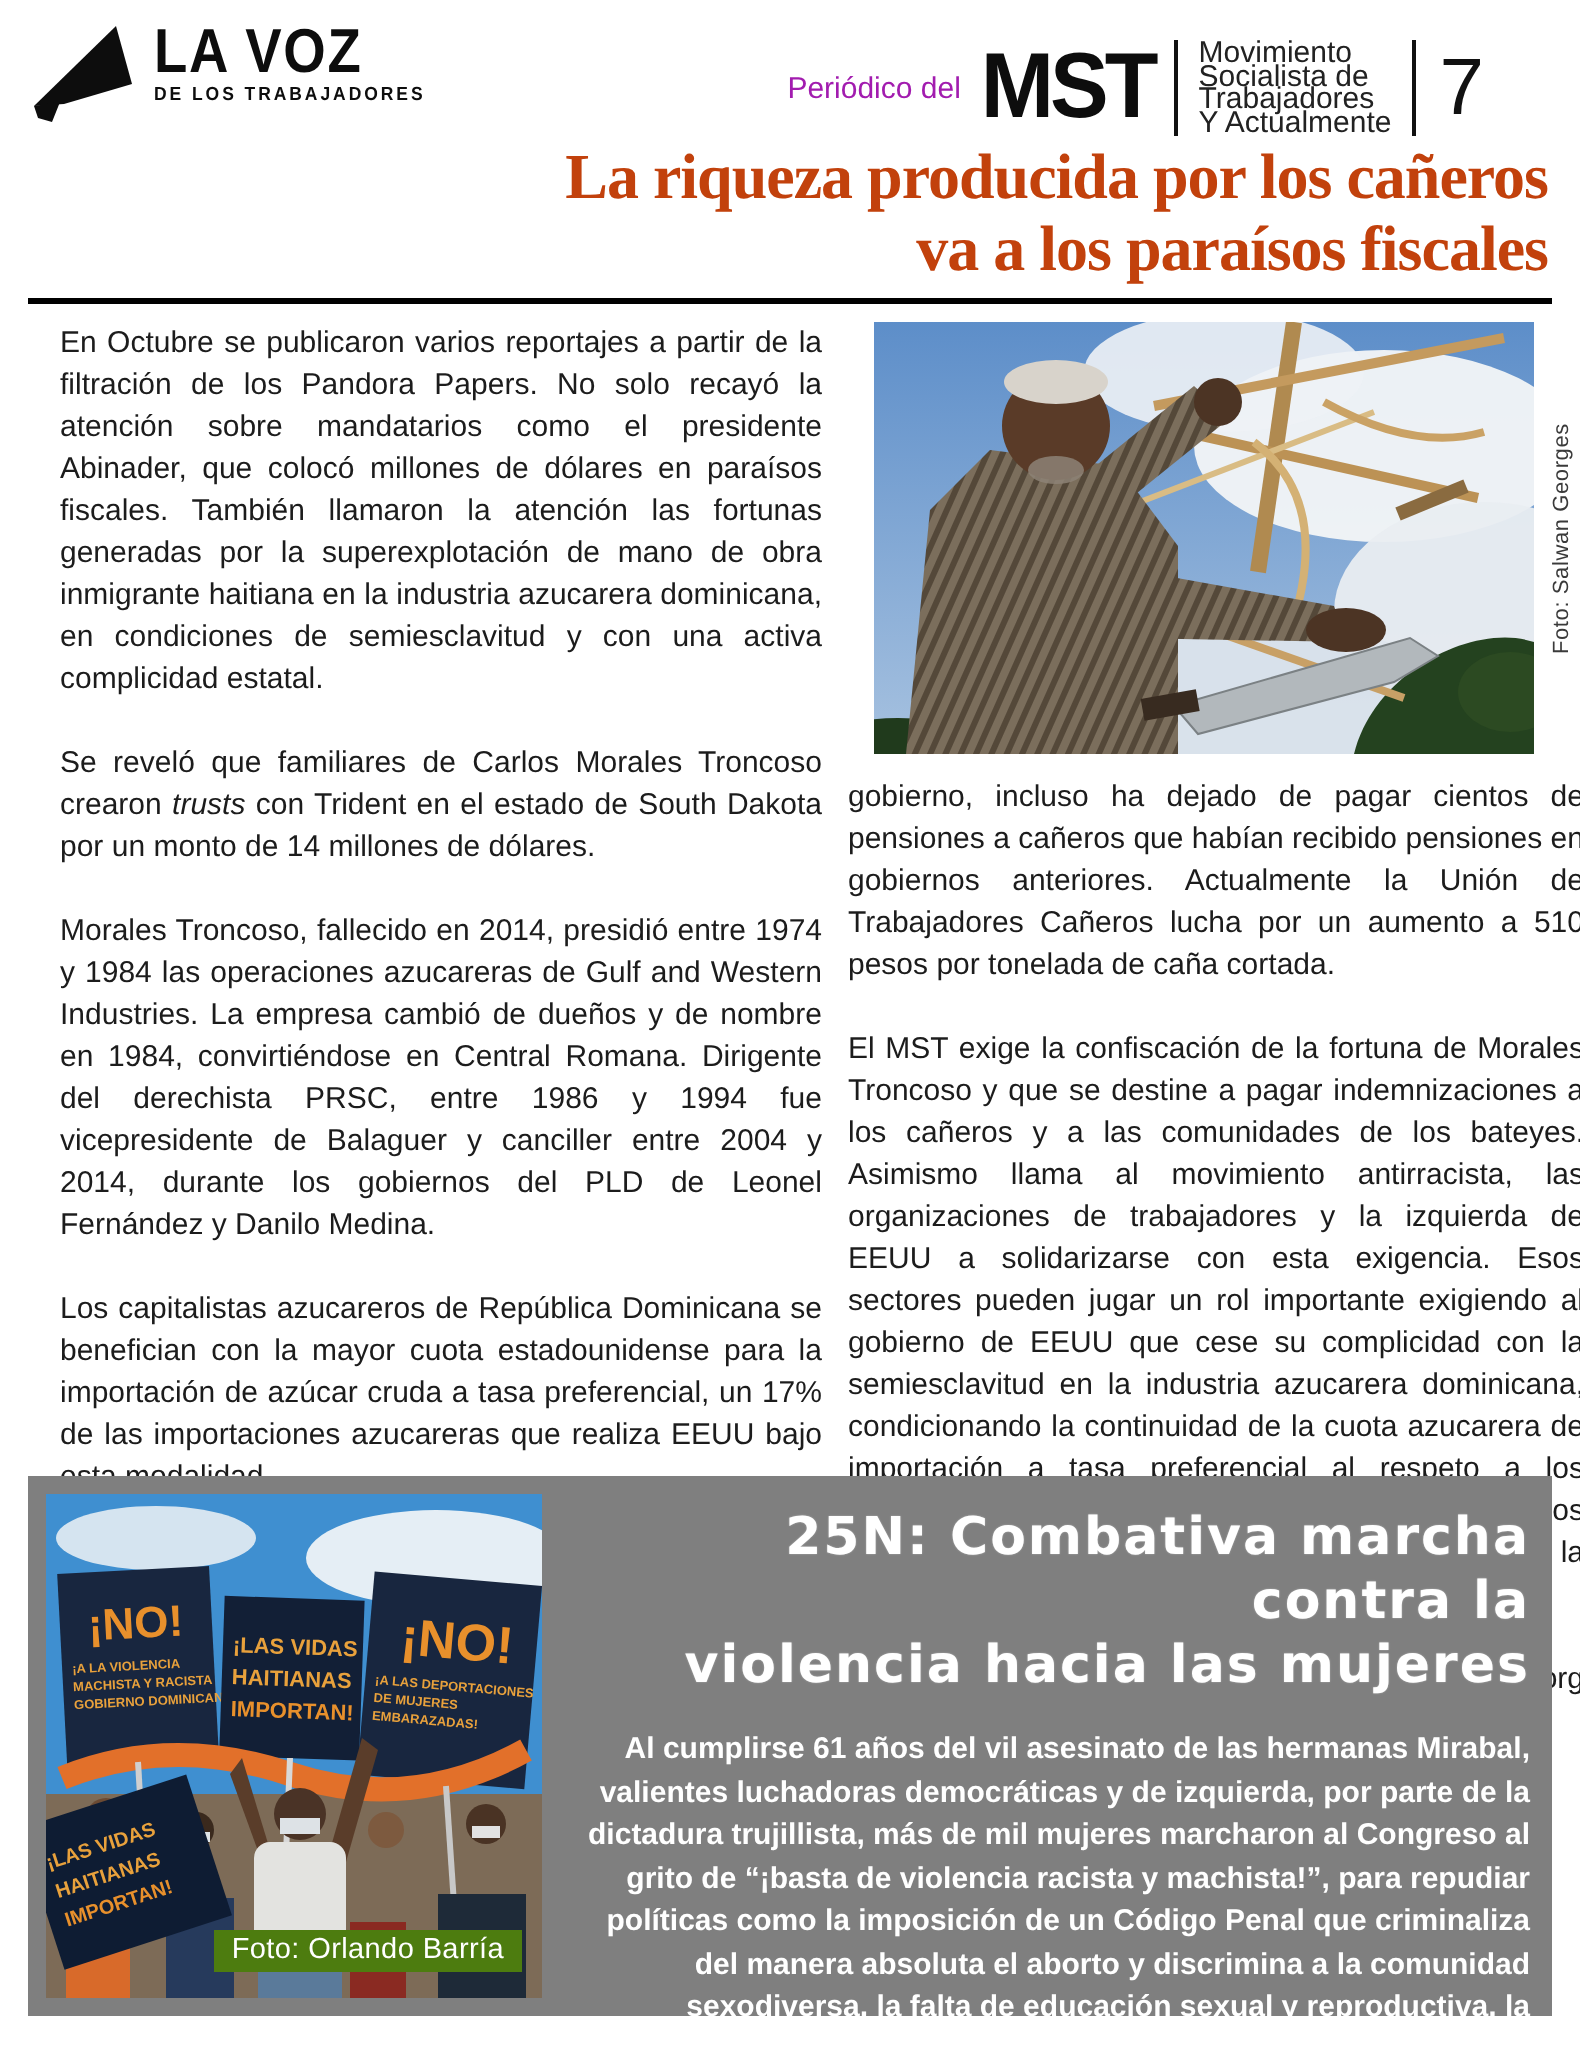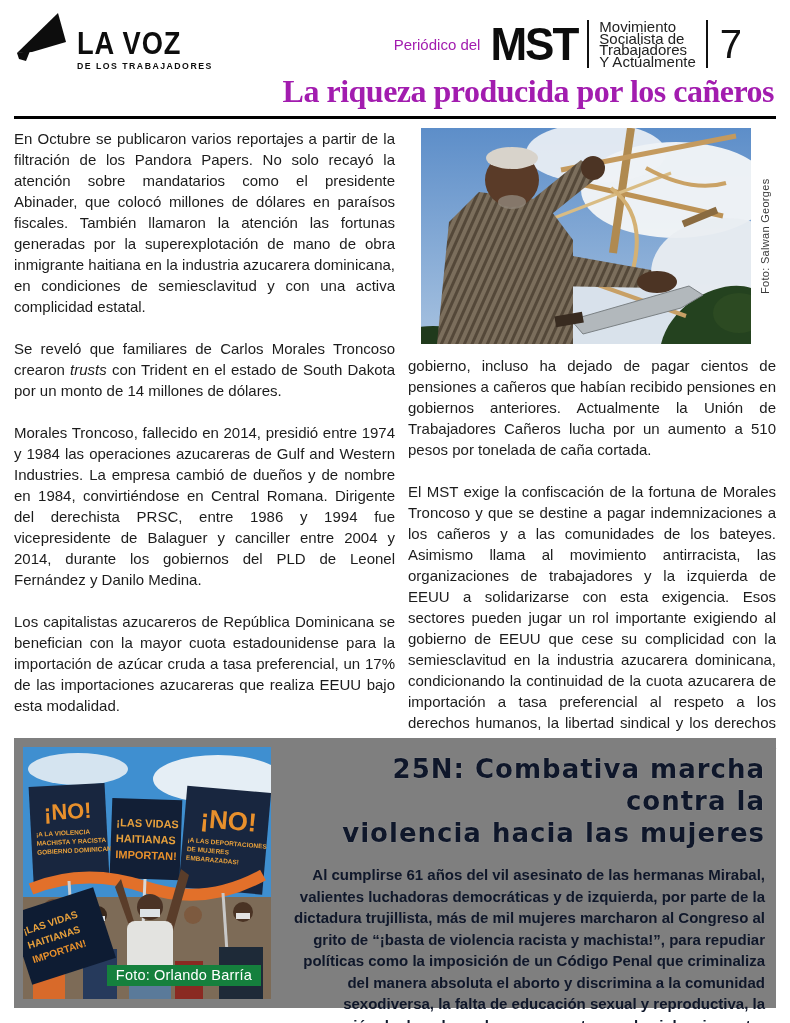--- a/index.html
+++ b/index.html
@@ -4,58 +4,58 @@
 <style>
   html,body { margin:0; padding:0; background:#ffffff; }
   .page {
     position:relative; width:790px; height:1023px; background:#ffffff;
     font-family:"Liberation Sans", sans-serif; color:#1c1c1c; overflow:hidden;
   }
   
   .masthead { display:flex; justify-content:space-between; align-items:flex-start; padding:12px 48px 0 16px; }
   .brand { display:flex; align-items:flex-start; gap:5px; }
   .brand-icon { width:56px; height:50px; flex:none; }
-  .brand-text { margin-top:18px; }
+  .brand-text { margin-top:0; }
   .brand-title { font-size:31px; font-weight:bold; color:#0d0d0d; letter-spacing:1px;
                  transform:scaleX(0.88); transform-origin:left; line-height:28px; }
   .brand-subtitle { font-size:9.5px; font-weight:bold; letter-spacing:1.6px; color:#0d0d0d;
                     transform:scaleX(0.92); transform-origin:left; margin-top:2px; }
   .mast-right { display:flex; align-items:center; gap:10px; margin-top:8px; }
   .mast-prefix { font-size:15px; color:#a21caf; }
   .mast-acronym { font-size:44px; font-weight:bold; letter-spacing:-2px; color:#0d0d0d; line-height:44px;
                   transform:scaleY(1.05); }
   .mast-divider { width:2px; height:48px; background:#111; }
   .mast-orgname { font-size:15px; line-height:11.5px; color:#222; font-weight:500; }
   .mast-pagenum { font-size:40px; color:#111; line-height:44px; padding-left:2px; }
   
   .headline { text-align:right; padding:2px 16px 0; font-family:"Liberation Serif", serif;
-              font-weight:bold; font-size:32px; line-height:36px; color:#a21caf; letter-spacing:-0.5px; }
+              font-weight:bold; font-size:32px; line-height:36px; color:#c2410c; letter-spacing:-0.5px; }
   .rule { height:3px; background:#000; margin:7px 14px 9px 14px; }
   
   .columns { display:flex; gap:13px; padding:0 14px; }
   .col { font-size:15px; line-height:21px; text-align:justify; color:#1c1c1c; }
-  .col-left  { width:381px; flex:none; }
+  .col-left  { width:381px; flex:none;margin-left:16px; }
   .col-right { width:368px; flex:none; }
   .col p { margin:0 0 21px 0; }
   .col p:last-child { margin-bottom:0; }
   .em { font-style:italic; }
   .figure { display:flex; justify-content:flex-end; margin:0 0 11px 0; }
   .photo-main { width:330px; height:216px; display:block; background:#7aa3d2; }
   .vcap { writing-mode:vertical-rl; transform:rotate(180deg); font-size:11px; color:#3a3a3a;
           height:216px; display:flex; align-items:center; justify-content:center; margin-left:4px;
           letter-spacing:0.3px; white-space:nowrap; }
   .note { text-align:right; margin-top:4px; font-size:15px; }
   
   .feature-panel { position:absolute; left:14px; top:738px; width:762px; height:270px;
                    background:#7f7f7f; display:flex; gap:16px; padding:9px; box-sizing:border-box; }
   .feature-photo { position:relative; width:248px; height:252px; flex:none; }
   .feature-photo svg { display:block; width:248px; height:252px; }
-  .feature-credit { position:absolute; right:10px; bottom:13px; background:#15803d; color:#fff;
+  .feature-credit { position:absolute; right:10px; bottom:13px; background:#4d7c0f; color:#fff;
                     font-size:14.5px; padding:2px 9px 3px; letter-spacing:0.2px; }
-  .feature-text { flex:1; color:#0f172a; padding-top:2px; min-width:0; }
+  .feature-text { flex:1; color:#ffffff; padding-top:2px; min-width:0; }
   .feature-headline { text-align:right; font-family:"DejaVu Sans", sans-serif; font-weight:bold;
                       font-size:26px; line-height:32px; letter-spacing:1px; margin:4px 2px 15px 0;
                       text-shadow:0 0 1px rgba(255,255,255,0.4); }
   .feature-body { text-align:right; font-weight:bold; font-size:15px; line-height:21.5px; padding-right:2px; }
 </style>
 </head>
 <body>
 
 <div class="page">
 
@@ -80,20 +80,21 @@
         <span>Trabajadores</span><br>
         <span>Y Actualmente</span>
       </span>
       <span class="mast-divider"></span>
       <span class="mast-pagenum">7</span>
     </div>
   </div>
 
   <div class="headline">
     <span>La riqueza producida por los cañeros</span><br>
+    <span>va a los paraísos fiscales</span>
   </div>
   <div class="rule"></div>
 
   <div class="columns">
     <div class="col col-left">
       <p>En Octubre se publicaron varios reportajes a partir de la filtración de los Pandora Papers. No solo recayó la atención sobre mandatarios como el presidente Abinader, que colocó millones de dólares en paraísos fiscales. También llamaron la atención las fortunas generadas por la superexplotación de mano de obra inmigrante haitiana en la industria azucarera dominicana, en condiciones de semiesclavitud y con una activa complicidad estatal.</p>
       <p><span>Se reveló que familiares de Carlos Morales Troncoso crearon </span><span class="em">trusts</span><span> con Trident en el estado de South Dakota por un monto de 14 millones de dólares.</span></p>
       <p>Morales Troncoso, fallecido en 2014, presidió entre 1974 y 1984 las operaciones azucareras de Gulf and Western Industries. La empresa cambió de dueños y de nombre en 1984, convirtiéndose en Central Romana. Dirigente del derechista PRSC, entre 1986 y 1994 fue vicepresidente de Balaguer y canciller entre 2004 y 2014, durante los gobiernos del PLD de Leonel Fernández y Danilo Medina.</p>
       <p>Los capitalistas azucareros de República Dominicana se benefician con la mayor cuota estadounidense para la importación de azúcar cruda a tasa preferencial, un 17% de las importaciones azucareras que realiza EEUU bajo esta modalidad.</p>
       <p>Los cañeros reciben 175 pesos por tonelada de caña. Son sometidos a jornadas de 12 horas de trabajo en las que pueden producir entre dos y tres toneladas por trabajador. Las empresas realizan fraudes en el pesado de la caña y descuentan a los trabajadores pagos para seguridad social y seguro médico, a los cuales no tienen acceso. El actual</p>

